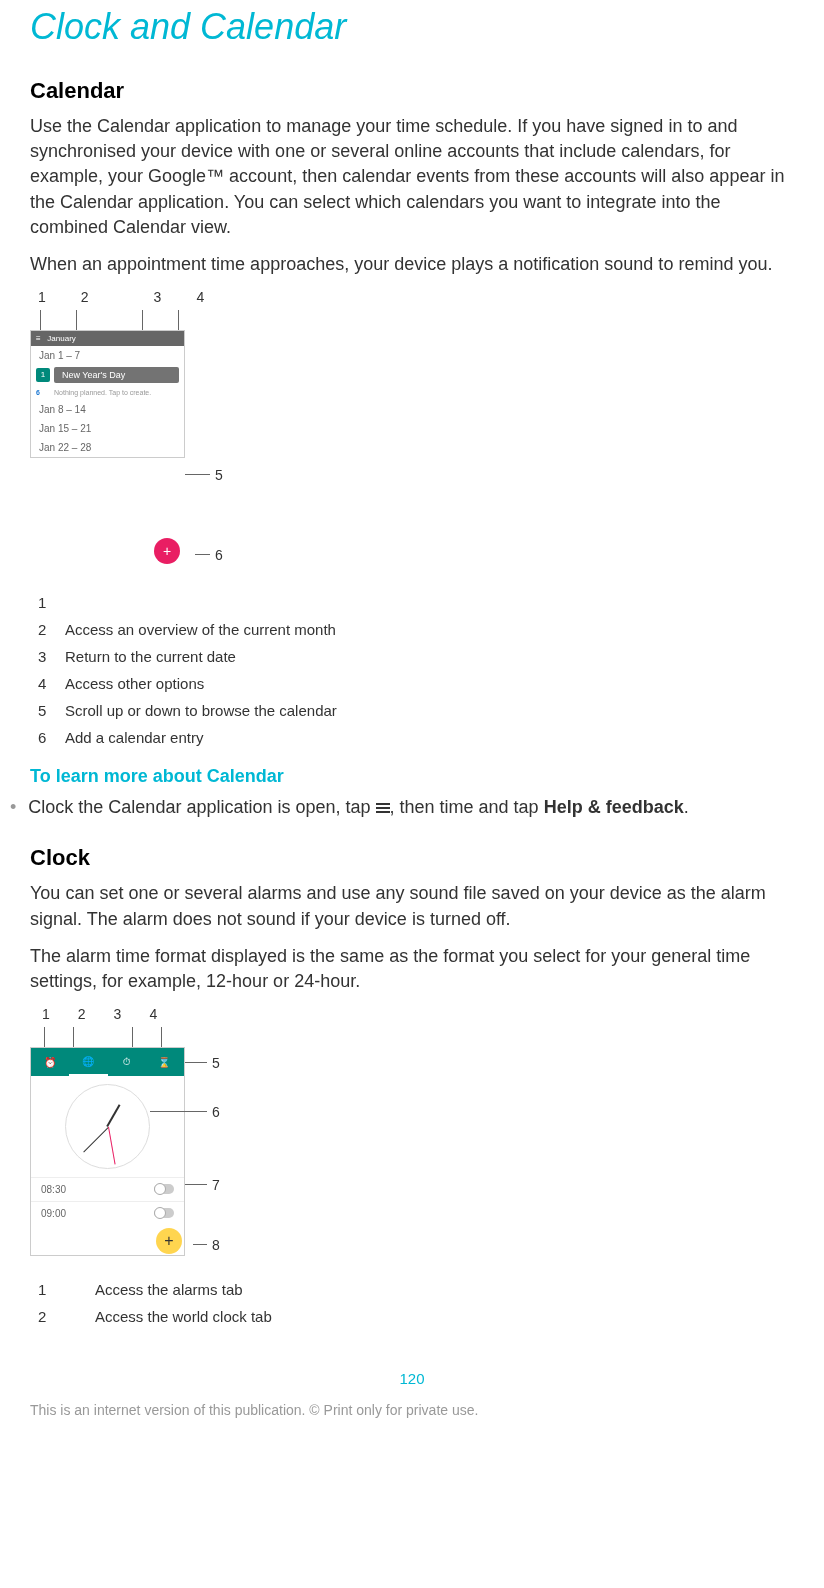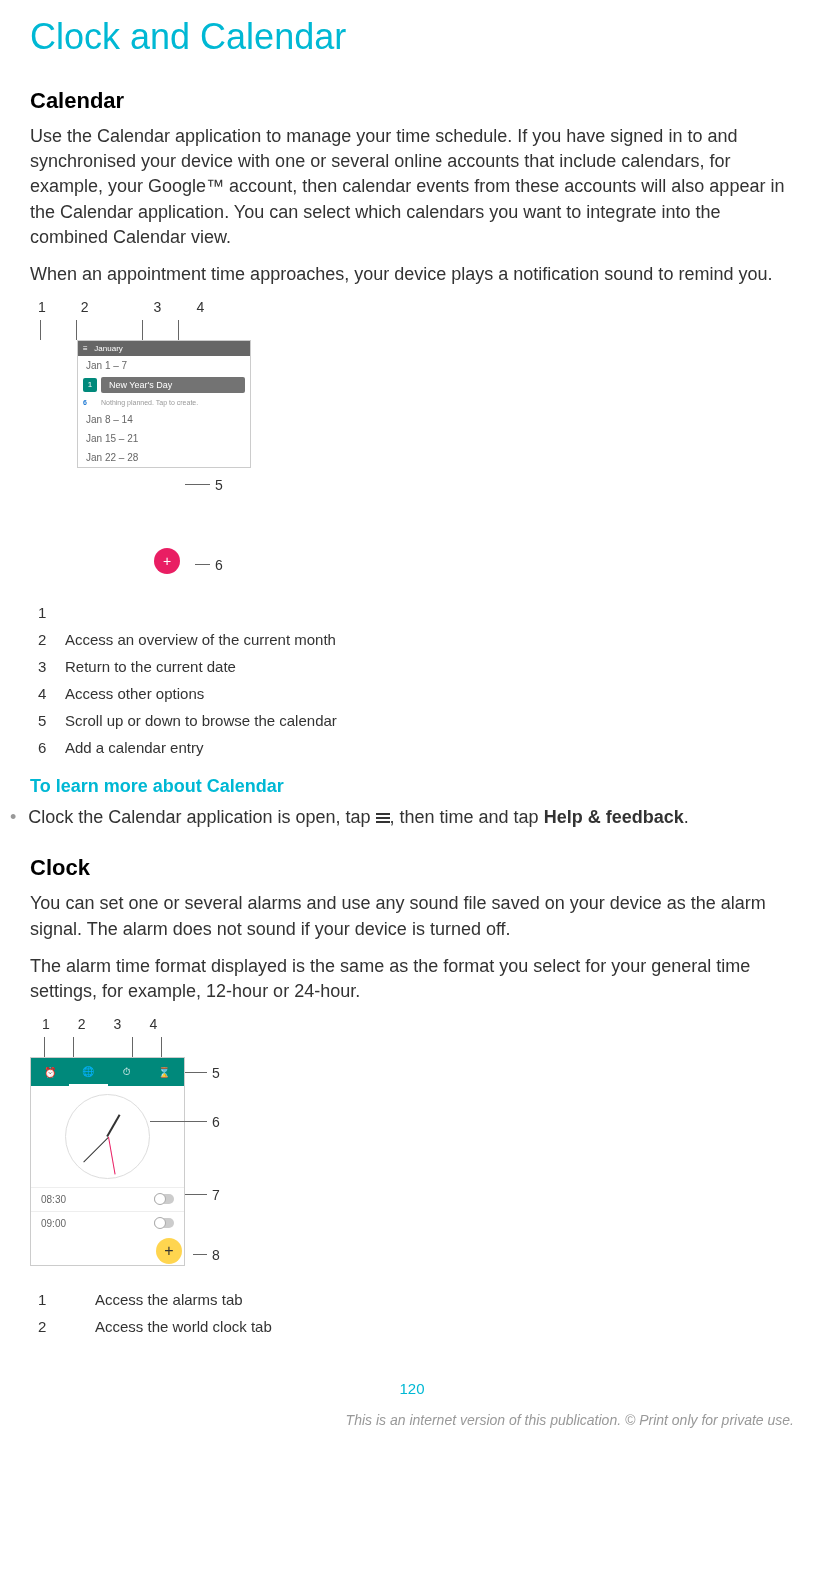--- a/index.html
+++ b/index.html
@@ -12,21 +12,22 @@
       background: #ffffff;
       width: 824px;
       padding: 0 30px 30px 30px;
       color: #333;
     }
     .main-title {
       color: #00b8d4;
       font-size: 36px;
       font-weight: normal;
       margin-bottom: 30px;
-      padding-top: 16px;
+      padding-top: 6px;
+      font-style: italic;
     }
     .section-title {
       font-size: 22px;
       font-weight: bold;
       color: #000;
       margin-bottom: 10px;
     }
     .body-text {
       font-size: 18px;
       line-height: 1.4;
@@ -59,25 +60,24 @@
     }
     .callout-line-top div {
       width: 1px;
       height: 20px;
       background: #666;
     }
     .callout-line-top div:nth-child(3) {
       margin-left: 30px;
     }
     .phone-mock {
-      width: 174px;
+      width: 155px;
       border: 1px solid #ccc;
       background: #fff;
       font-size: 9px;
-      margin-left: 47px;
     }
     .phone-header {
       background: #666;
       color: #fff;
       padding: 3px 5px;
       font-size: 8px;
     }
     .phone-header-cal {
       background: #00897b;
       color: #fff;
@@ -301,25 +301,24 @@
       text-align: center;
       line-height: 26px;
     }
     .page-number {
       text-align: center;
       color: #00b8d4;
       font-size: 15px;
       margin-top: 40px;
     }
     .footer-text {
-      text-align: right;
+      text-align: left;
       color: #999;
       font-size: 14px;
       margin-top: 15px;
-      font-style: italic;
     }
   </style>
 </head>
 <body>
 
 <h1 class="main-title">Clock and Calendar</h1>
 
 <h2 class="section-title">Calendar</h2>
 <p class="body-text">Use the Calendar application to manage your time schedule. If you have signed in to and synchronised your device with one or several online accounts that include calendars, for example, your Google™ account, then calendar events from these accounts will also appear in the Calendar application. You can select which calendars you want to integrate into the combined Calendar view.</p>
 <p class="body-text">When an appointment time approaches, your device plays a notification sound to remind you.</p>

